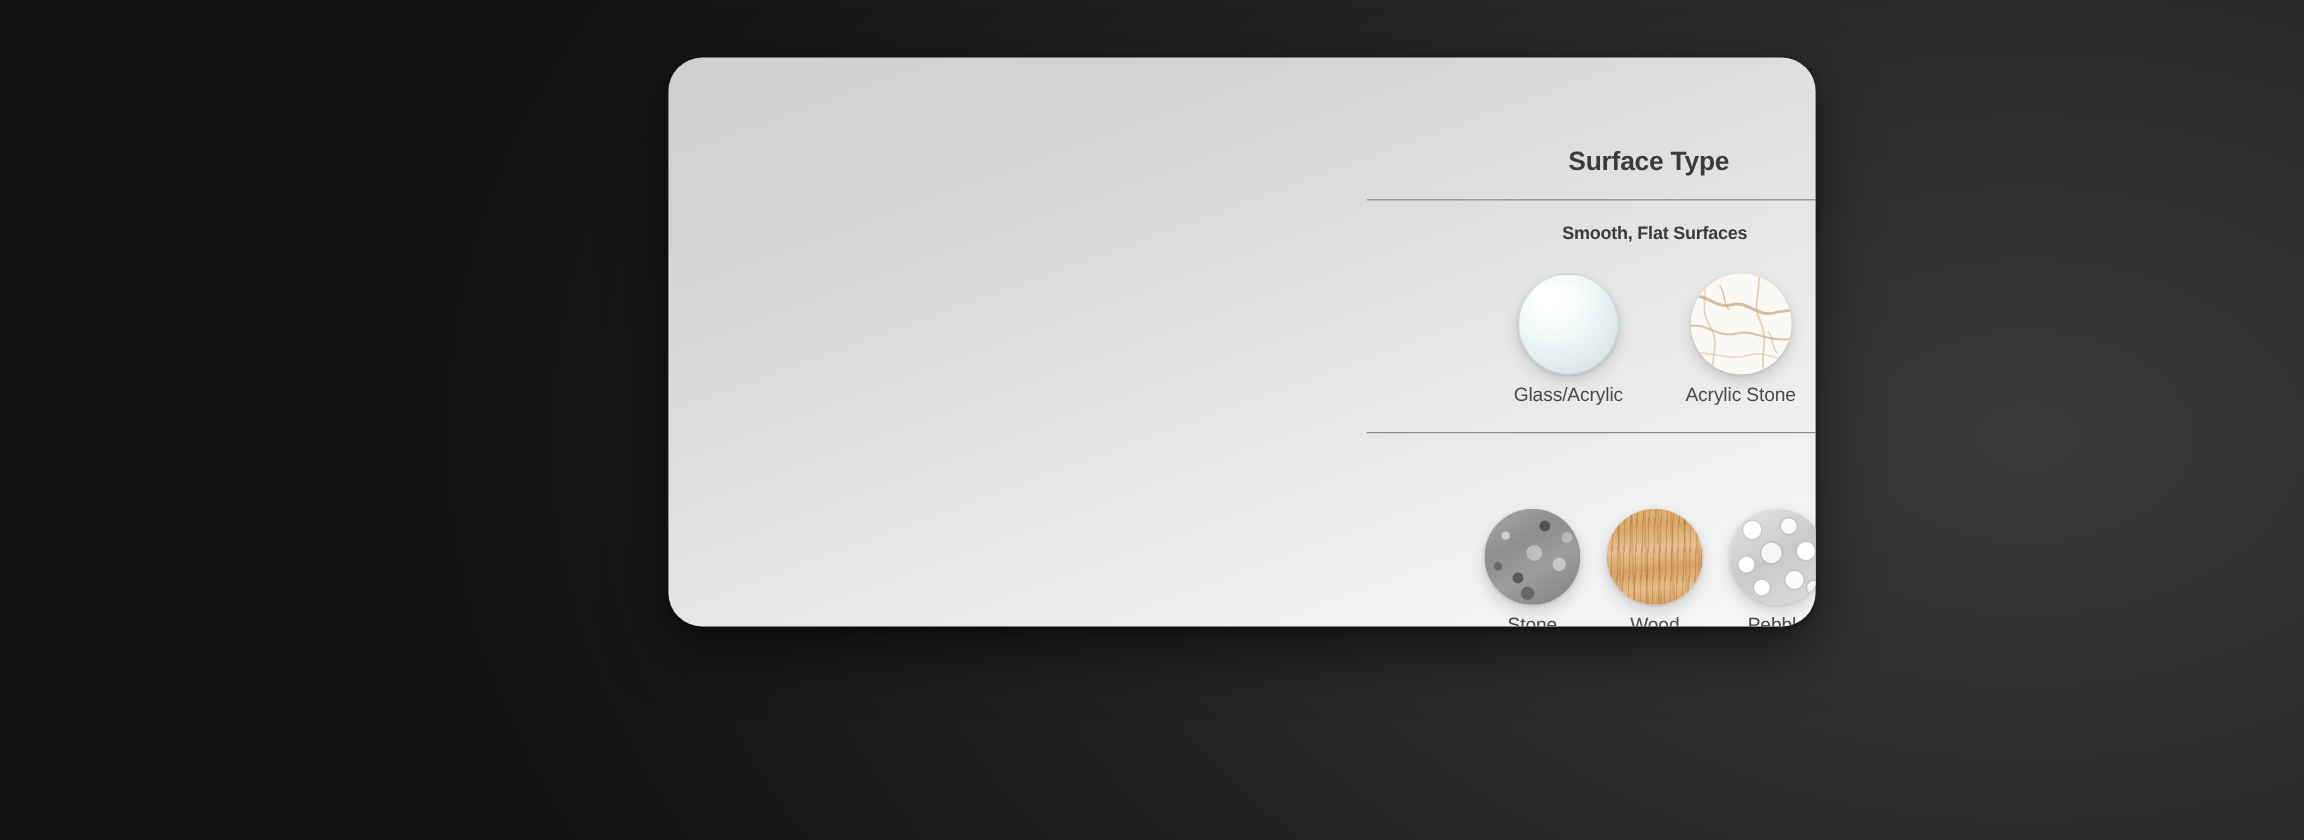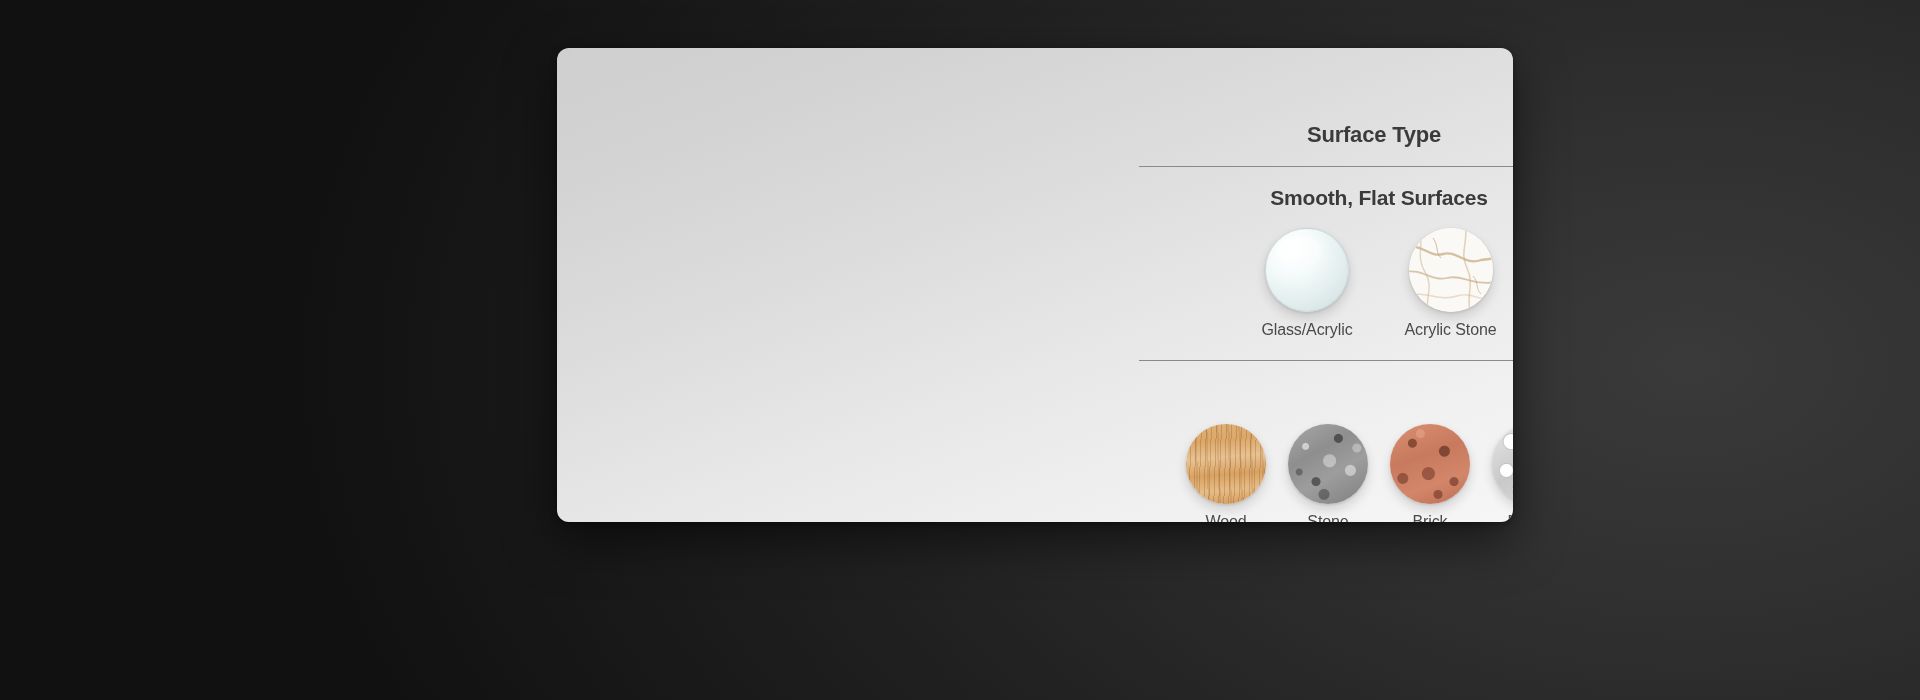--- a/index.html
+++ b/index.html
@@ -12,21 +12,21 @@
       radial-gradient(ellipse 1400px 900px at 88% 52%, #3a3a3a 0%, #2e2e2e 32%, #212121 60%, #111 100%),
       linear-gradient(135deg, #000 0%, #1c1c1c 45%, #2c2c2c 100%);
     position:relative;
   }
 
   
   .card {
     position:absolute;
     left:557px; top:48px;
     width:956px; height:474px;
-    border-radius:12px;
+    border-radius:28px;
     background:linear-gradient(160deg, #cfcfcf 0%, #d2d2d2 14%, #dcdcdc 38%, #e8e8e8 62%, #f1f1f1 84%, #f6f6f6 100%);
     box-shadow:0 18px 50px rgba(0,0,0,.55), 0 2px 6px rgba(0,0,0,.35);
     overflow:hidden;
   }
   
   .h-rule { position:absolute; height:1px; background:#8a8a8a; }
   .h-rule.r1 { left:582px; top:118px; width:906px; }
   .h-rule.r2 { left:582px; top:312px; width:906px; }
 
   
@@ -34,21 +34,21 @@
     position:absolute;
     font-size:22px; font-weight:bold;
     color:#3b3b3b; letter-spacing:-.2px;
     text-align:center;
   }
   .col-head.left  { left:582px; top:74px; width:470px; }
 
   
   .row-title {
     position:absolute;
-    font-size:21px; font-weight:bold; color:#3b3b3b;
+    font-size:15px; font-weight:bold; color:#3b3b3b;
     text-align:center; letter-spacing:-.2px;
   }
   .row-title.a { left:582px; top:138px; width:480px; }
   .row-title.b { left:582px; top:334px; width:480px; }
 
   .swatch-label {
     font-size:16px; color:#4a4a4a; text-align:center;
     letter-spacing:-.1px; margin-top:9px; white-space:nowrap;
   }
 
@@ -166,30 +166,26 @@
           </g>
         </svg>
       </div>
       <div class="swatch-label">Acrylic Stone</div>
     </div>
   </div>
 
 
   <div class="swatch-row textured">
     <div class="swatch-item">
-      <div class="disc d-wood"></div>
-      <div class="swatch-label">Wood</div>
-    </div>
-    <div class="swatch-item">
       <div class="disc d-stone"></div>
       <div class="swatch-label">Stone</div>
     </div>
     <div class="swatch-item">
-      <div class="disc d-brick"></div>
-      <div class="swatch-label">Brick</div>
+      <div class="disc d-wood"></div>
+      <div class="swatch-label">Wood</div>
     </div>
     <div class="swatch-item">
       <div class="disc d-pebble"></div>
       <div class="swatch-label">Pebble</div>
     </div>
   </div>
 
 </div>
 
 </body></html>

